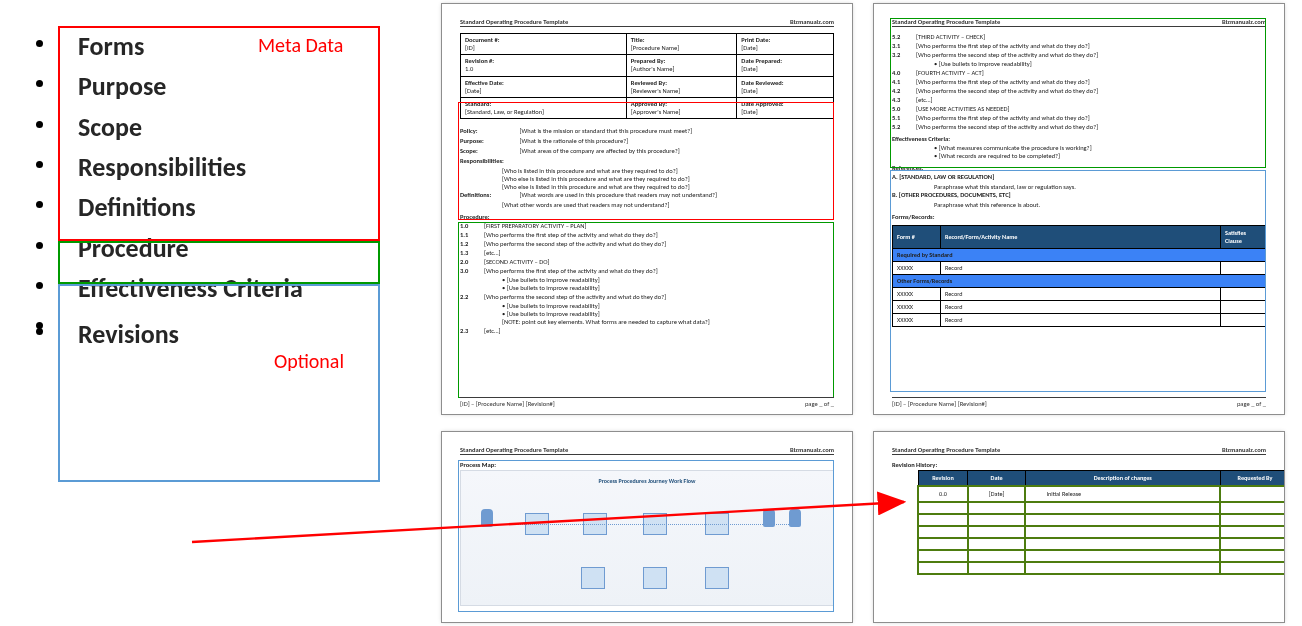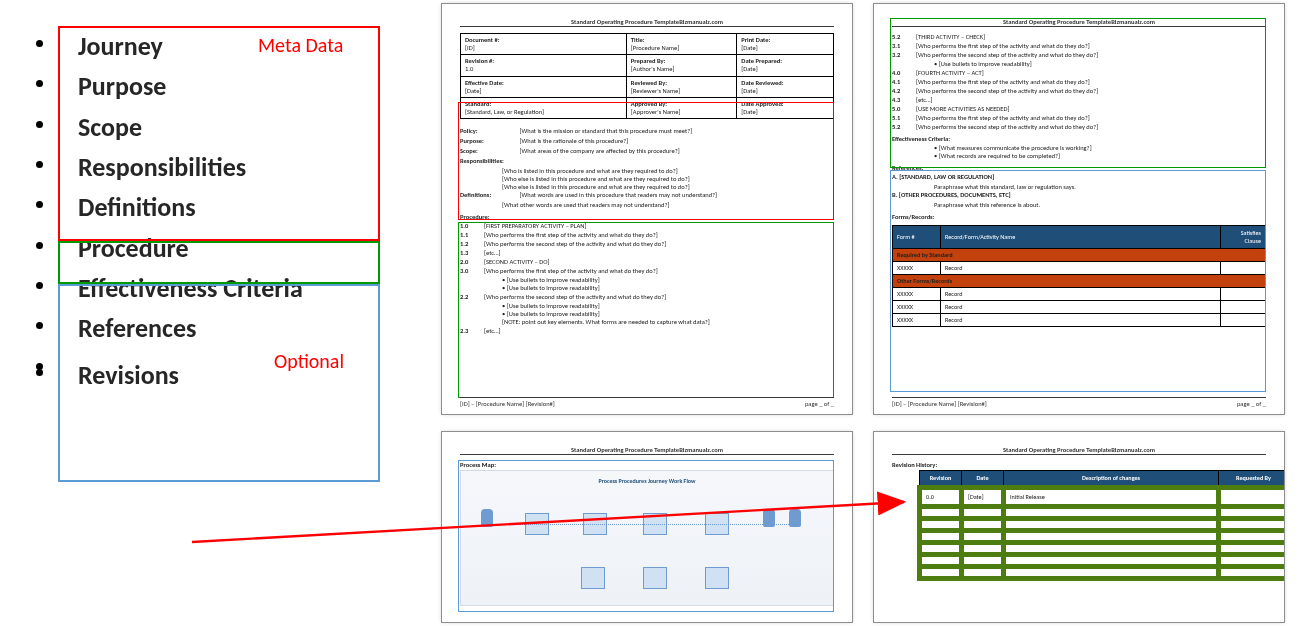--- a/index.html
+++ b/index.html
@@ -71,21 +71,21 @@
     position: absolute;
     width: 410px;
     background: #fff;
     box-shadow: 0 0 0 1px #8e8e8e, 0 0 4px rgba(0,0,0,.25);
     padding: 14px 18px 14px 18px;
     font-size: 6.5px;
     color: #222;
     overflow: hidden;
   }
   .page .hdr {
-    display: flex; justify-content: center;
+    display: flex; justify-content: space-between;
     border-bottom: 1px solid #3b3b3b;
     margin-bottom: 6px;
     font-weight: 700;
     color: #333;
   }
   .page .ftr {
     position: absolute;
     bottom: 6px; left: 18px; right: 18px;
     display: flex; justify-content: space-between;
     border-top: 1px solid #3b3b3b;
@@ -138,49 +138,49 @@
     width: 100%;
     border-collapse: collapse;
     font-size: 6.2px;
     margin-top: 4px;
   }
   .forms-tbl th {
     background: #1f4e79;
     color: #fff;
     border: 1px solid #000;
     padding: 3px 4px;
-    font-weight: 400;
+    font-weight: 700;
     text-align: left;
   }
   .forms-tbl td {
     border: 1px solid #000;
     padding: 2px 4px;
   }
   .forms-tbl .sect td {
-    background: #c2410c;
+    background: #3b82f6;
     font-weight: 700;
   }
 
   
   .rev-tbl {
     width: 100%;
     border-collapse: collapse;
     font-size: 6.2px;
     margin-left: 25px;
   }
   .rev-tbl th {
     background: #1f4e79;
     color: #fff;
     border: 1px solid #000;
     padding: 3px 4px;
     font-weight: 700;
   }
   .rev-tbl td {
-    border: 5px solid #4d7c0f;
-    padding: 3px 4px;
+    border: 2px solid #4d7c0f;
+    padding: 3px 20px;
     height: 12px;
   }
   .rev-tbl th:nth-child(1), .rev-tbl td:nth-child(1){ width: 42px;}
   .rev-tbl th:nth-child(2), .rev-tbl td:nth-child(2){ width: 42px;}
   .rev-tbl th:nth-child(4), .rev-tbl td:nth-child(4){ width: 70px;}
 
   
   .procmap {
     width: 100%;
     height: 136px;
@@ -220,28 +220,27 @@
     height: 66px;
     overflow: visible;
     pointer-events: none;
   }
 </style>
 </head>
 <body>
 
 <div class="left-panel">
   <ul class="legend">
-    <li><span class="dot"></span><span>Journey</span></li>
+    <li><span class="dot"></span><span>Forms</span></li>
     <li><span class="dot"></span><span>Purpose</span></li>
     <li><span class="dot"></span><span>Scope</span></li>
     <li><span class="dot"></span><span>Responsibilities</span></li>
     <li><span class="dot"></span><span>Definitions</span></li>
     <li><span class="dot"></span><span>Procedure</span></li>
     <li><span class="dot"></span><span class="sub">Effectiveness Criteria</span></li>
-    <li><span class="dot"></span><span>References</span></li>
     <li><span class="dot"></span></li>
     <li><span class="dot"></span><span>Revisions</span></li>
   </ul>
 </div>
 
 <div id="lg-red" class="box-red"></div>
 <div id="lg-green" class="box-green"></div>
 <div id="lg-blue" class="box-blue"></div>
 
 <div id="badge-meta" class="badge">Meta Data</div>
@@ -340,21 +339,21 @@
     <div class="indent">Paraphrase what this standard, law or regulation says.</div>
     <div class="kv"><b>B. [OTHER PROCEDURES, DOCUMENTS, ETC]</b></div>
     <div class="indent">Paraphrase what this reference is about.</div>
 
     <div class="sec-title">Forms/Records:</div>
     <table class="forms-tbl">
       <tbody>
           <tr>
         <th style="width:48px">Form #</th>
         <th>Record/Form/Activity Name</th>
-        <th style="width:45px;text-align:right">Satisfies Clause</th>
+        <th style="width:45px;text-align:left">Satisfies Clause</th>
       </tr>
       <tr class="sect">
             <td colspan="3">Required by Standard</td>
           </tr>
       <tr>
             <td>XXXXX</td>
             <td>Record</td>
             <td></td>
           </tr>
       <tr class="sect">

